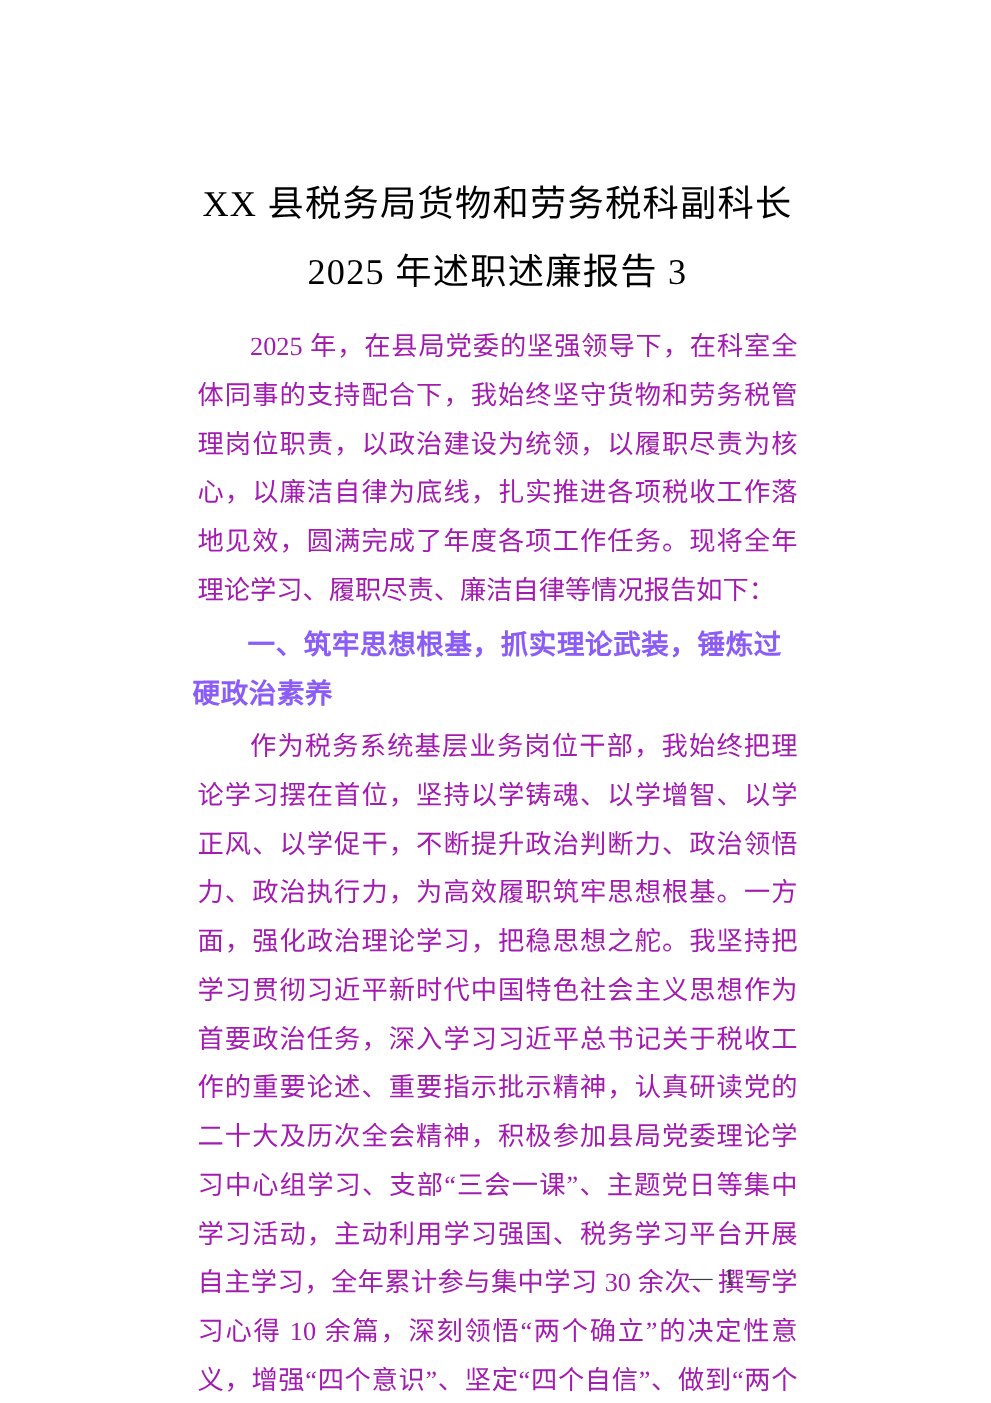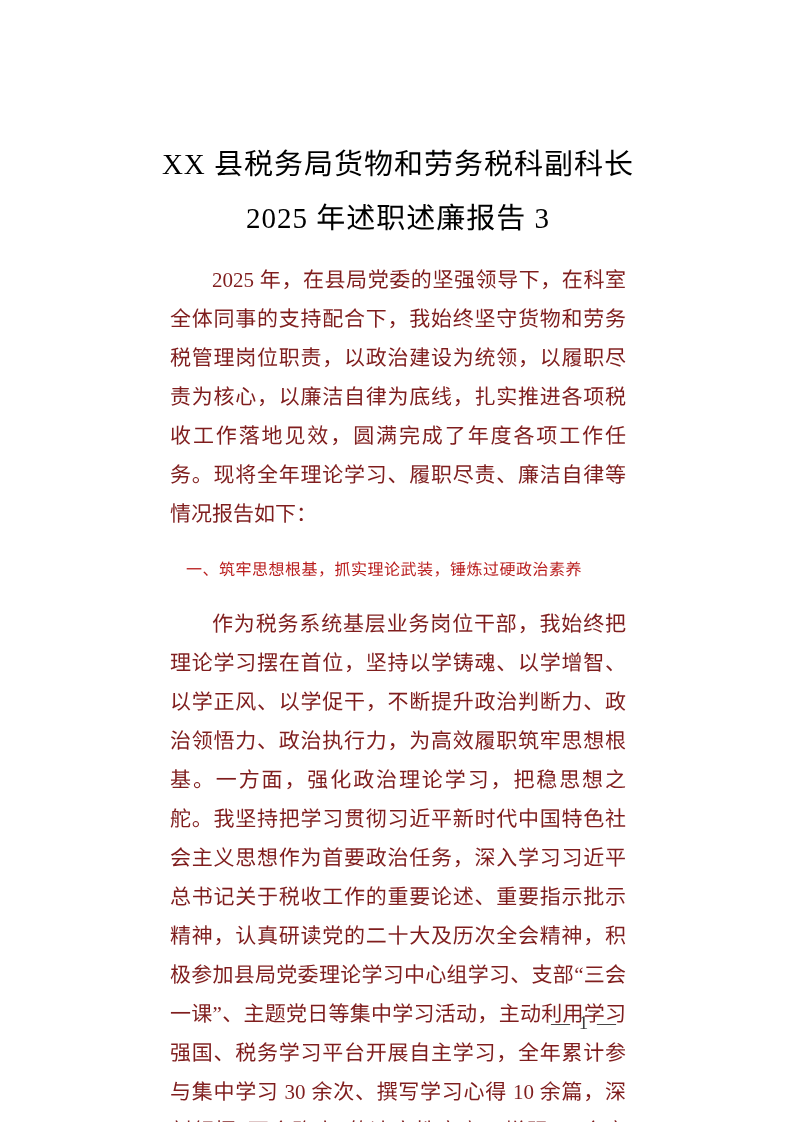--- a/index.html
+++ b/index.html
@@ -28,32 +28,32 @@
     margin: 0 0 13px 0;
     color: #000000;
   }
   .body-para {
     font-family: "Liberation Serif", "DejaVu Serif", serif;
     font-size: 21px;
     line-height: 39px;
     text-align: justify;
     text-justify: inter-ideograph;
     text-indent: 2em;
-    margin: 16px;
-    color: #7f1d1d;
+    margin: 4px;
+    color: #a21caf;
   }
   .section-heading {
     font-family: "Liberation Sans", "DejaVu Sans", sans-serif;
-    font-size: 16px;
-    font-weight: 400;
+    font-size: 22px;
+    font-weight: 700;
     line-height: 39px;
     text-indent: 2em;
     letter-spacing: 0.5px;
     margin: 0;
-    color: #b91c1c;
+    color: #8b5cf6;
   }
   .page-number {
     position: absolute;
     top: 1012px;
     left: 0;
     width: 100%;
     box-sizing: border-box;
     padding-right: 119px;
     text-align: right;
     font-family: "Liberation Serif", "DejaVu Serif", serif;

